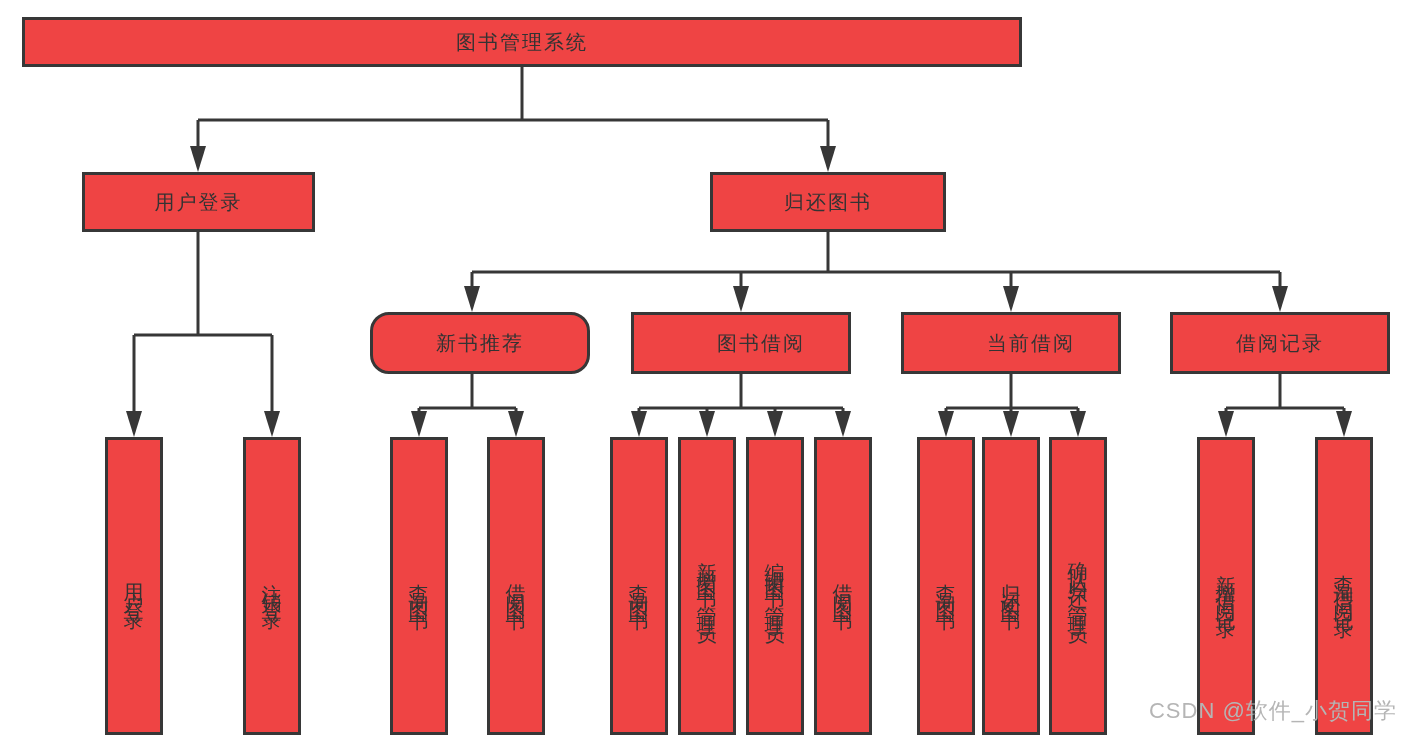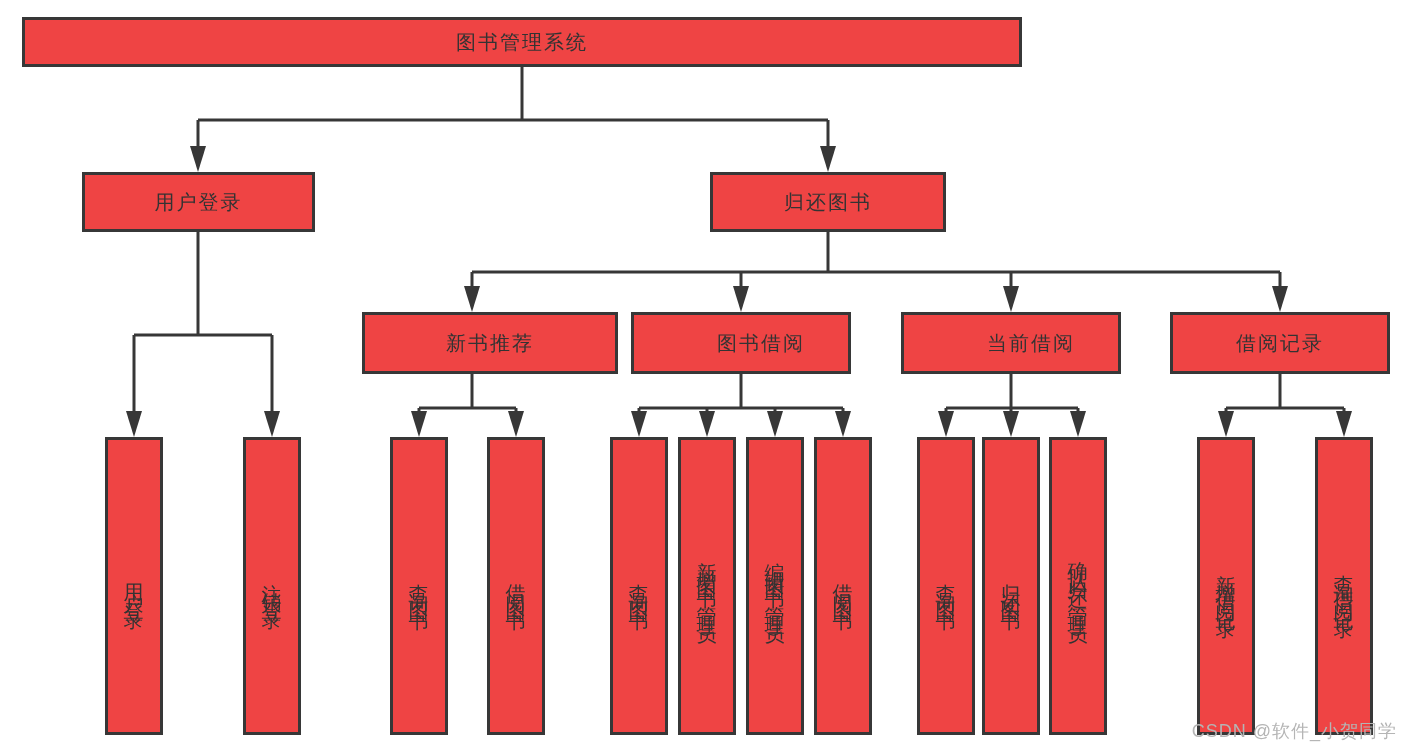--- a/index.html
+++ b/index.html
@@ -22,23 +22,23 @@
     letter-spacing:2px;
   }
   .box.leaf span{
     writing-mode:vertical-rl;
     letter-spacing:9px;
     line-height:1.0;
   }
   .box span{white-space:nowrap;}
   #watermark{
     position:absolute;
-    right:8px;bottom:4px;
+    right:8px;bottom:21px;
     color:var(--watermark,#b5b5b5);
-    font-size:18px;
+    font-size:22px;
     letter-spacing:1px;
     pointer-events:none;
   }
 </style>
 </head>
 <body>
 
 <div id="stage" style="--line: #373737; --text: #333333; --watermark: #b5b5b5;">
 
   <svg id="connectors" viewBox="0 0 1405 747" xmlns="http://www.w3.org/2000/svg">
@@ -100,21 +100,21 @@
     <span>图书管理系统</span>
   </div>
 
   <div class="box" style="left:82px;top:172px;width:233px;height:60px;">
     <span>用户登录</span>
   </div>
   <div class="box" style="left:710px;top:172px;width:236px;height:60px;">
     <span>归还图书</span>
   </div>
 
-  <div class="box" style="left:362px;top:312px;width:256px;height:62px;">
+  <div class="box" style="left:370px;top:312px;width:220px;height:62px;border-radius:19px;">
     <span>新书推荐</span>
   </div>
   <div class="box" style="left:631px;top:312px;width:220px;height:62px;padding-left:40px;">
     <span>图书借阅</span>
   </div>
   <div class="box" style="left:901px;top:312px;width:220px;height:62px;padding-left:40px;">
     <span>当前借阅</span>
   </div>
   <div class="box" style="left:1170px;top:312px;width:220px;height:62px;">
     <span>借阅记录</span>

